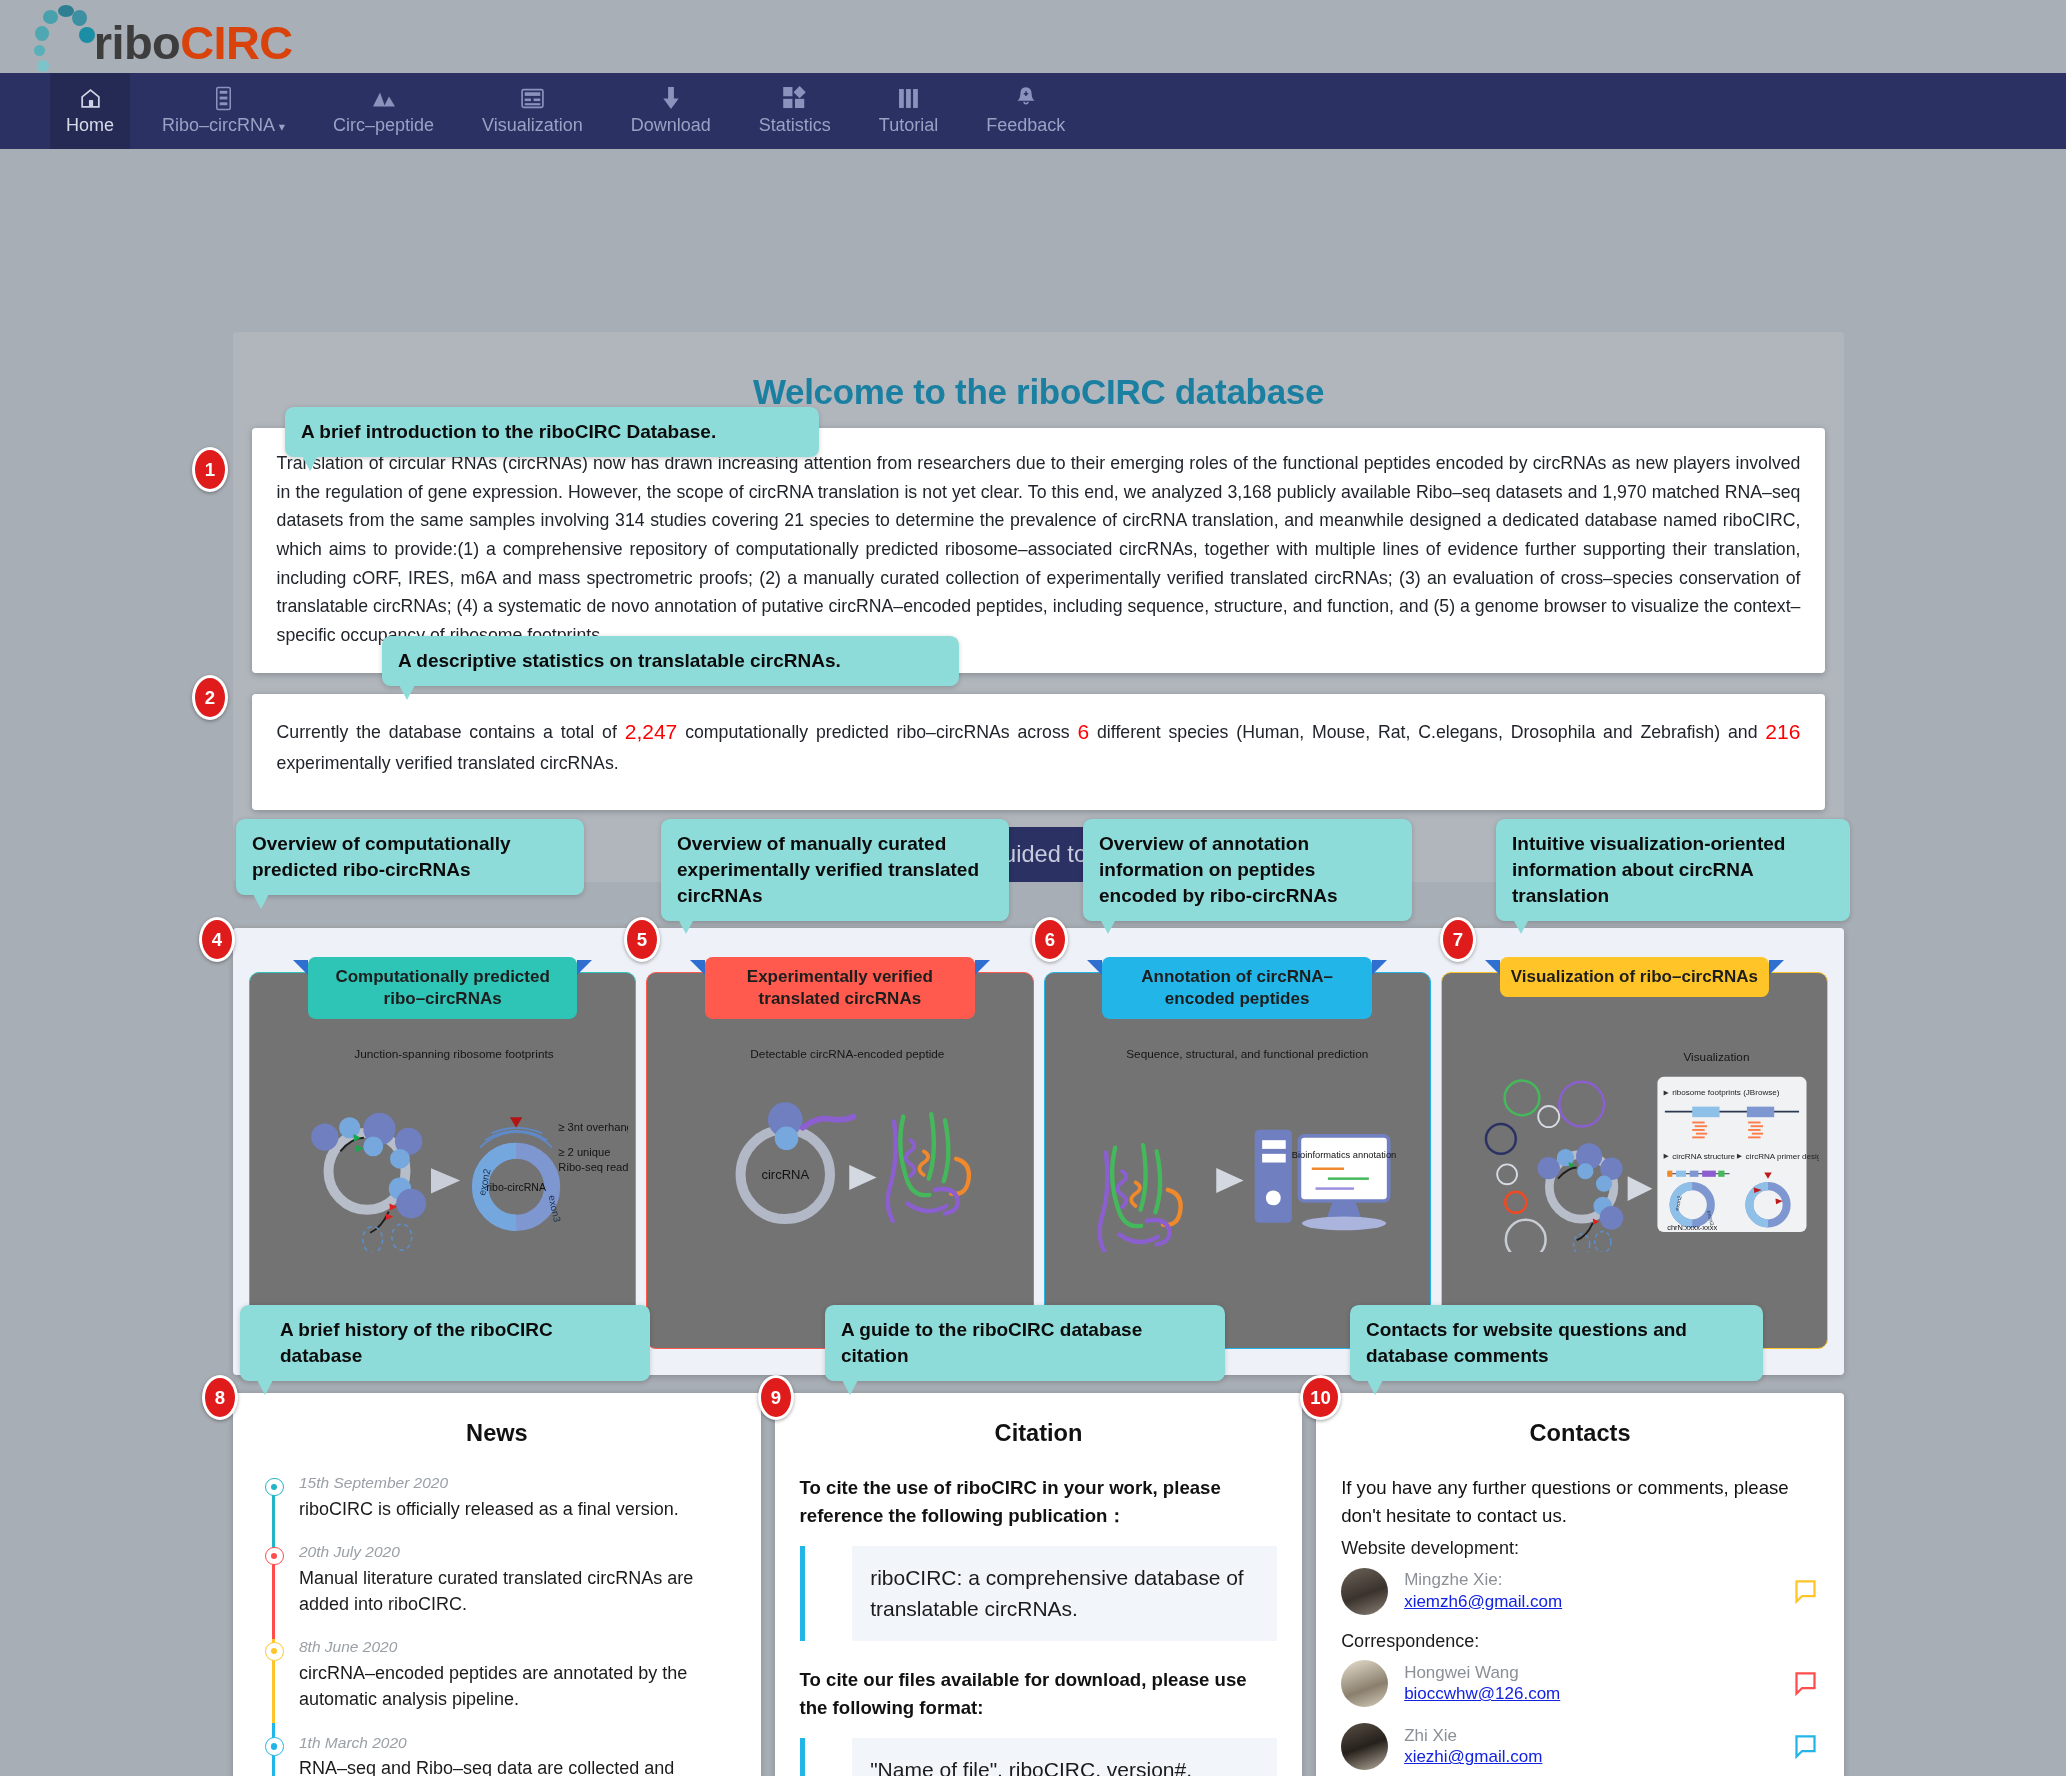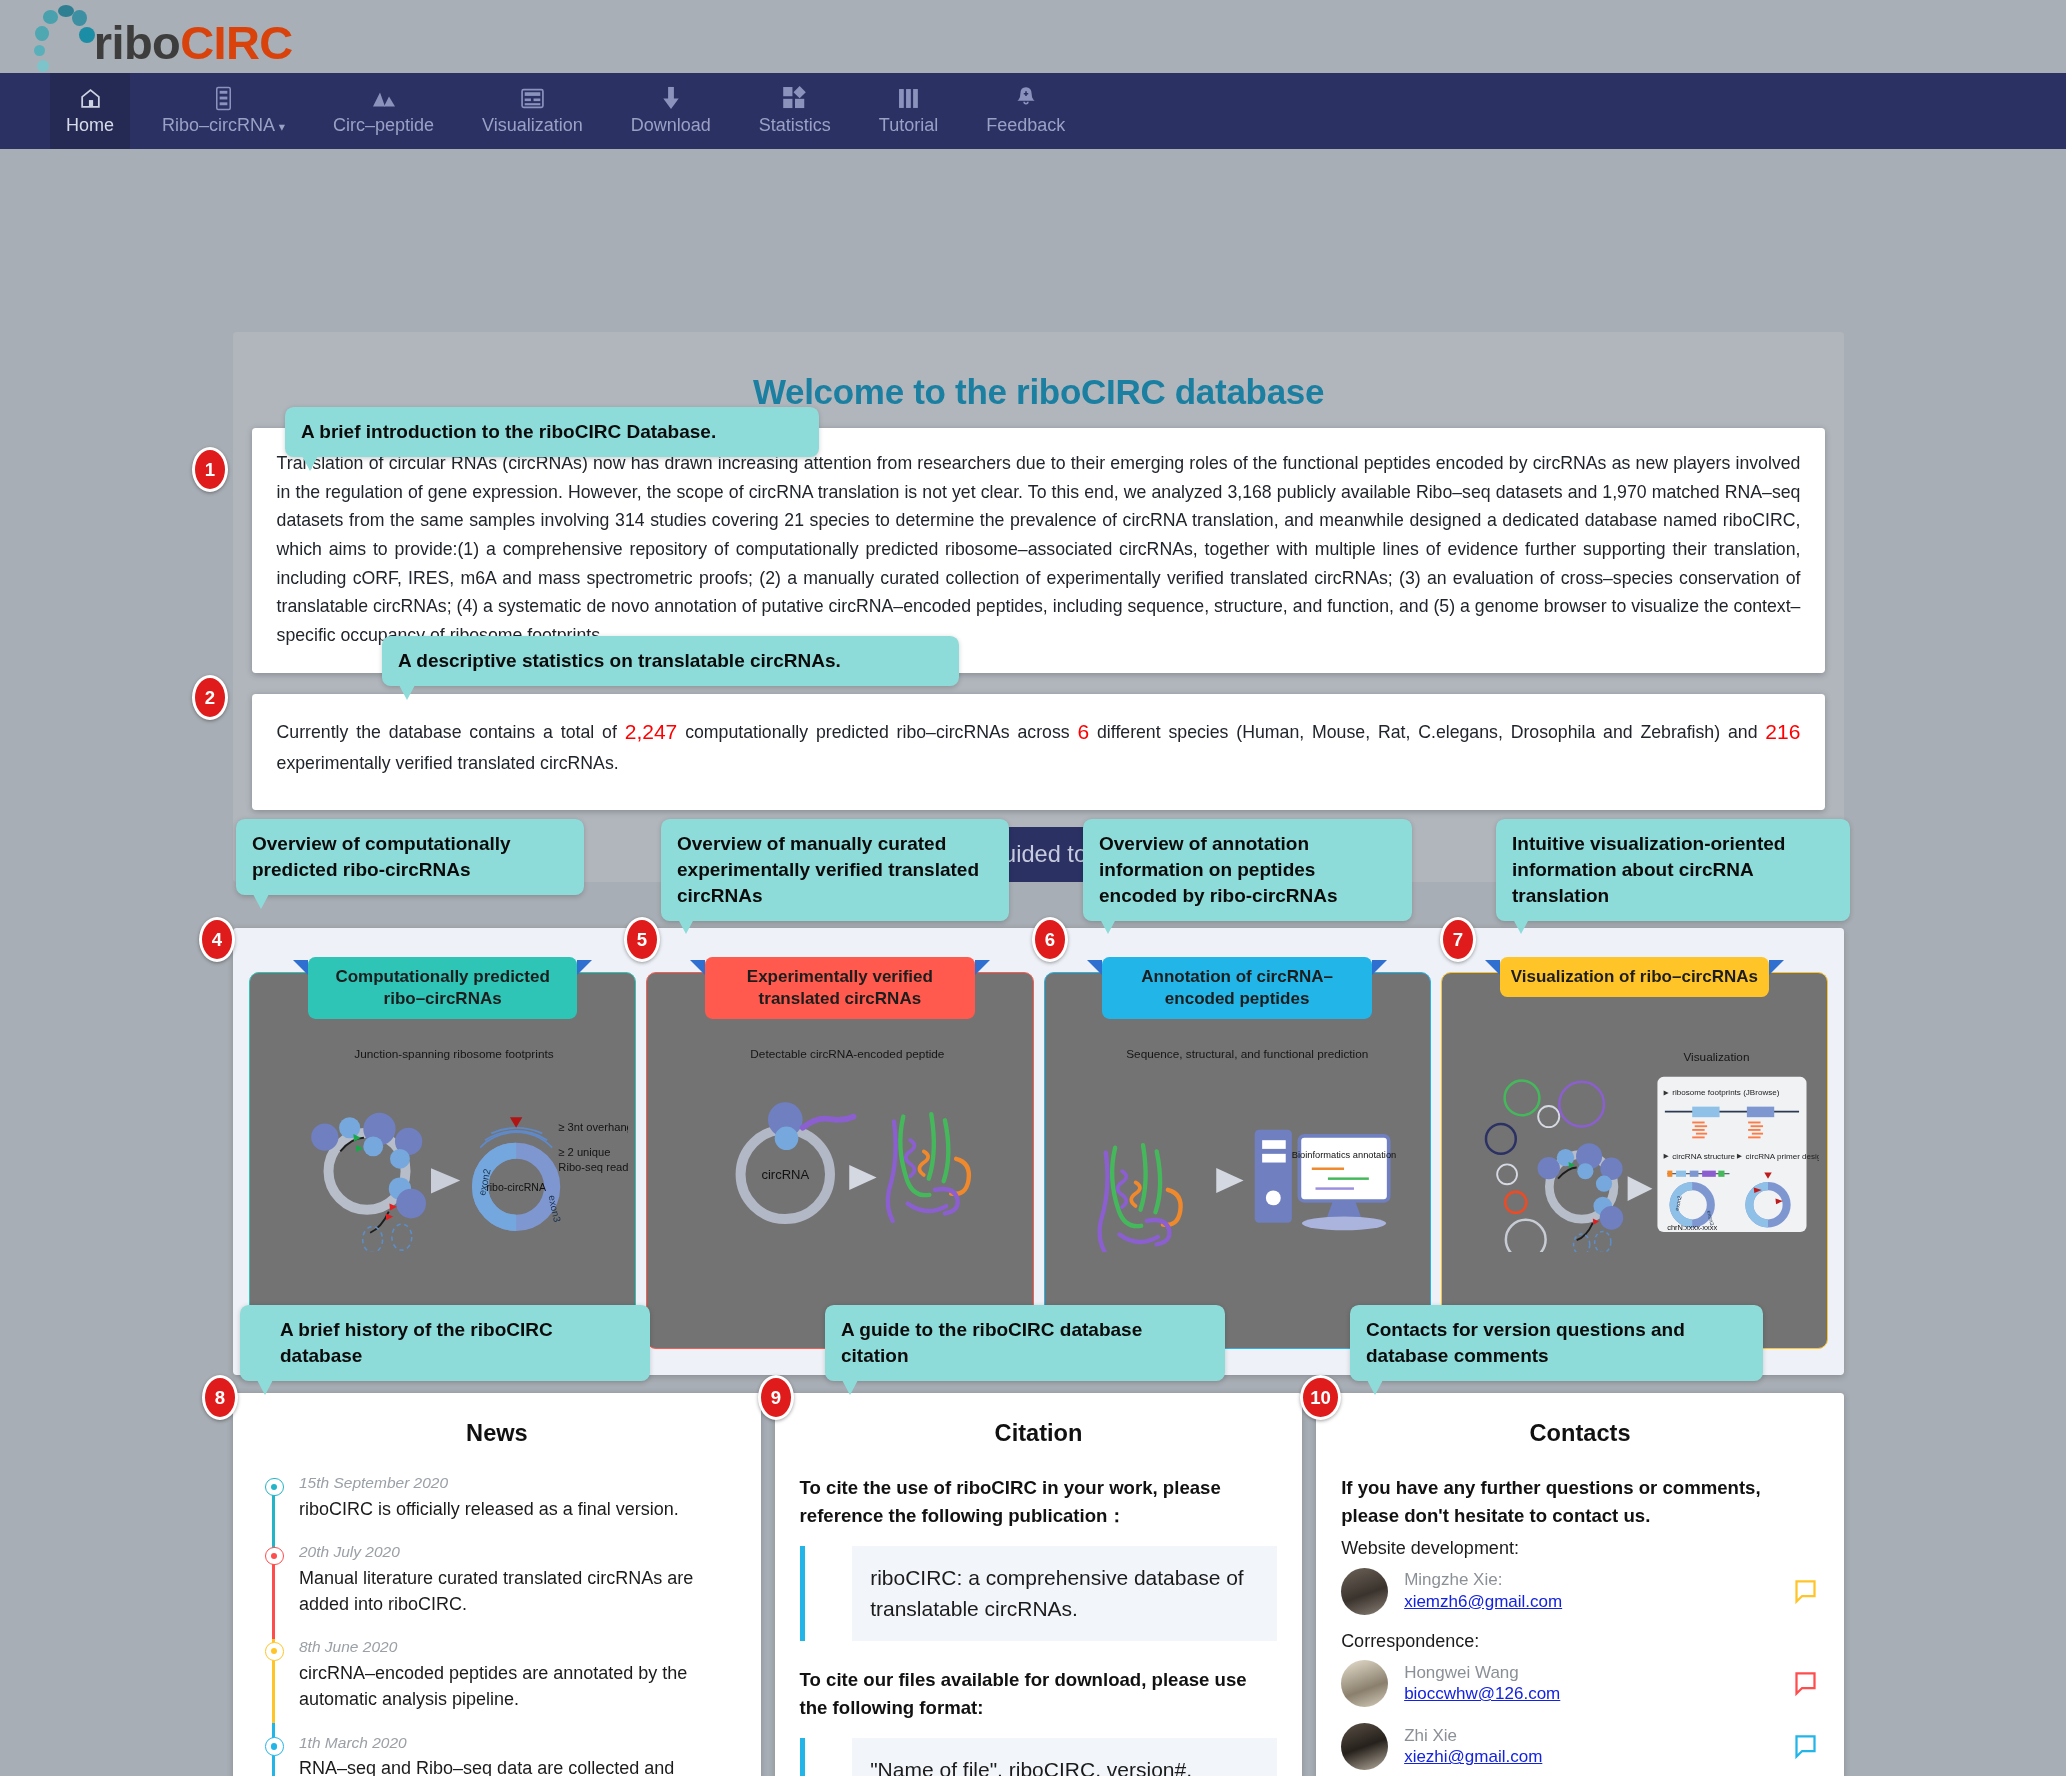--- a/index.html
+++ b/index.html
@@ -120,21 +120,21 @@
 
   
   .cite-p { font-size:18.6px; font-weight:bold; color:#111; line-height:1.5; margin:0 0 16px 0; }
   .quote {
     display:flex; margin: 0 0 25px 0;
   }
   .quote-bar { width:5px; background:#22b5e8; flex:none; }
   .quote-body { background:#f2f5fa; margin-left:47px; padding:16px 18.6px; font-size:21px; line-height:1.5; color:#1b1b1b; flex:1;}
 
   
-  .ct-lead { font-size:18.6px; font-weight:bold; color:#111; line-height:1.48; margin:0 0 2.5px 0; }
+  .ct-lead { font-size:18.6px; font-weight:normal; color:#111; line-height:1.48; margin:0 0 2.5px 0; }
   .ct-group { font-size:18px; color:#1b1b1b; margin:8.7px 0 8.7px 0; }
   .ct-row { display:flex; align-items:center; margin: 8.7px 0 16px 0; }
   .avatar { width:47px; height:47px; border-radius:50%; flex:none; overflow:hidden; position:relative; }
   .ct-info { margin-left:16px; flex:1; }
   .ct-name { font-size:17px; color:#8b9096; line-height:1.25; }
   .ct-mail { font-size:17px; color:#1322e0; text-decoration:underline; line-height:1.3; }
   .ct-bubble { width:27px; height:27px; flex:none; }
 
   
   .callout {
@@ -619,20 +619,20 @@
   </div>
 
   <div class="callout" style="left:825px; top:1156px; width:400px;">
     <span>A guide to the riboCIRC database citation</span>
   </div>
   <div class="badge" style="left:758px; top:1226px;">
     <span>9</span>
   </div>
 
   <div class="callout" style="left:1350px; top:1156px; width:413px;">
-    <span>Contacts for version questions and database comments</span>
+    <span>Contacts for website questions and database comments</span>
   </div>
   <div class="badge" style="left:1300px; top:1226px; width:41px;">
     <span>10</span>
   </div>
 
 </div>
 
 
 </body></html>

